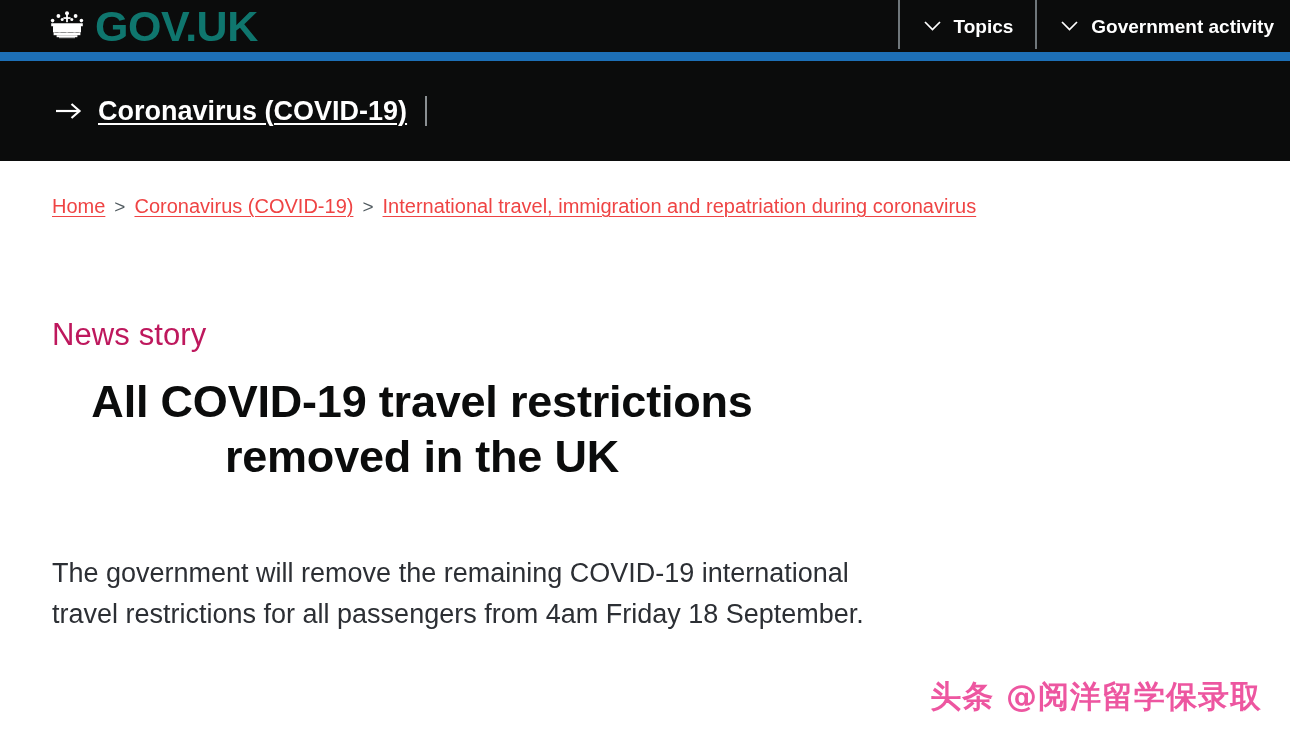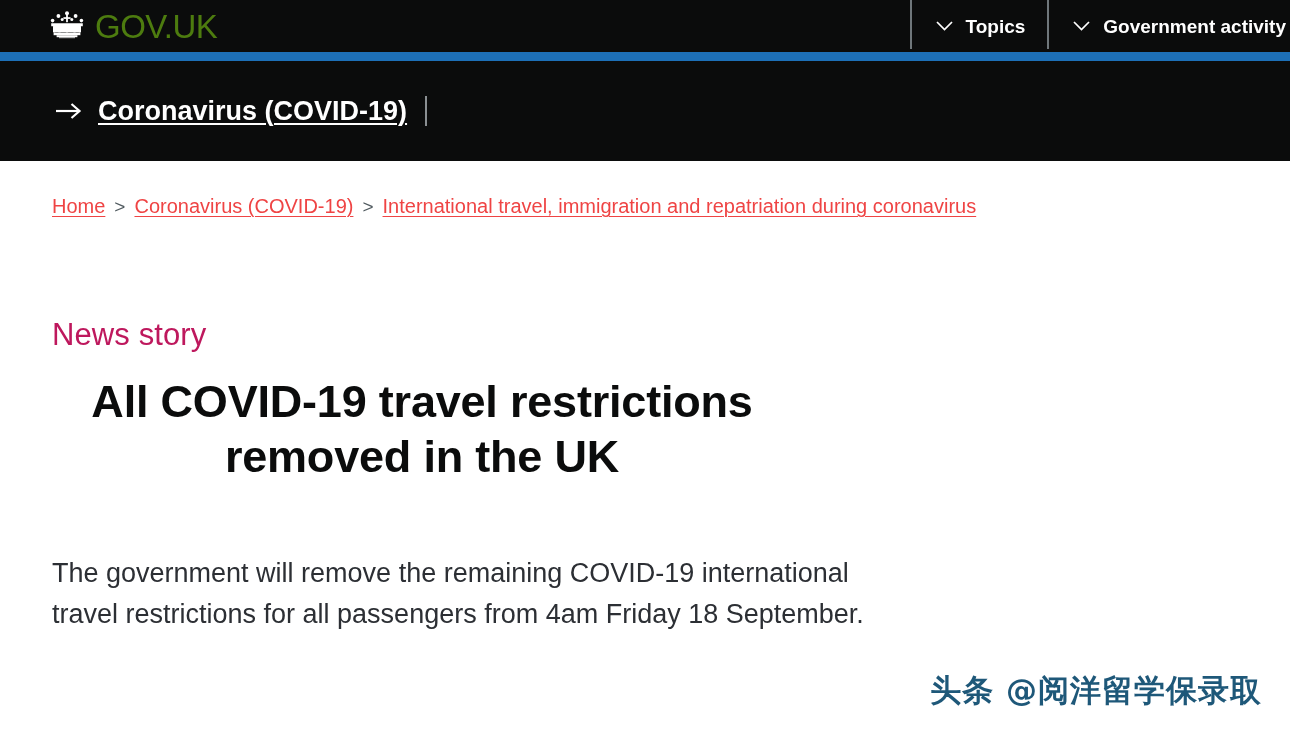--- a/index.html
+++ b/index.html
@@ -30,23 +30,23 @@
     margin-left: 48px;
     text-decoration: none;
   }
   .crown-icon {
     display: block;
     width: 38px;
     height: 32px;
     flex: 0 0 auto;
   }
   .logo-text {
-    color: #4d7c0f;
-    font-size: 33px;
-    font-weight: 400;
+    color: #0f766e;
+    font-size: 43px;
+    font-weight: 700;
     letter-spacing: -0.5px;
     line-height: 1;
     white-space: nowrap;
   }
   .header-nav {
     margin-left: auto;
     display: flex;
     align-items: stretch;
     height: 52px;
     text-align: center;
@@ -63,21 +63,21 @@
   .header-nav-item::before {
     content: "";
     position: absolute;
     left: 0;
     top: 0;
     bottom: 3px;
     width: 2px;
     background: #6f777b;
   }
   .header-nav-item:last-child {
-    padding-right: 4px;
+    padding-right: 16px;
   }
   .nav-label {
     color: #ffffff;
     font-size: 19px;
     font-weight: 700;
     line-height: 1;
   }
   .chevron-down {
     display: block;
     width: 17px;
@@ -193,22 +193,22 @@
     font-weight: 400;
     line-height: 1.52;
     margin-top: 68px;
     max-width: 870px;
   }
 
   
   .watermark {
     position: absolute;
     right: 28px;
-    bottom: 28px;
-    color: #0c4a6e;
+    bottom: 22px;
+    color: #ec4899;
     font-size: 31px;
     font-weight: 700;
     letter-spacing: 1px;
     opacity: 0.92;
     white-space: nowrap;
     font-family: "DejaVu Sans", sans-serif;
   }
 </style>
 </head>
 <body>

